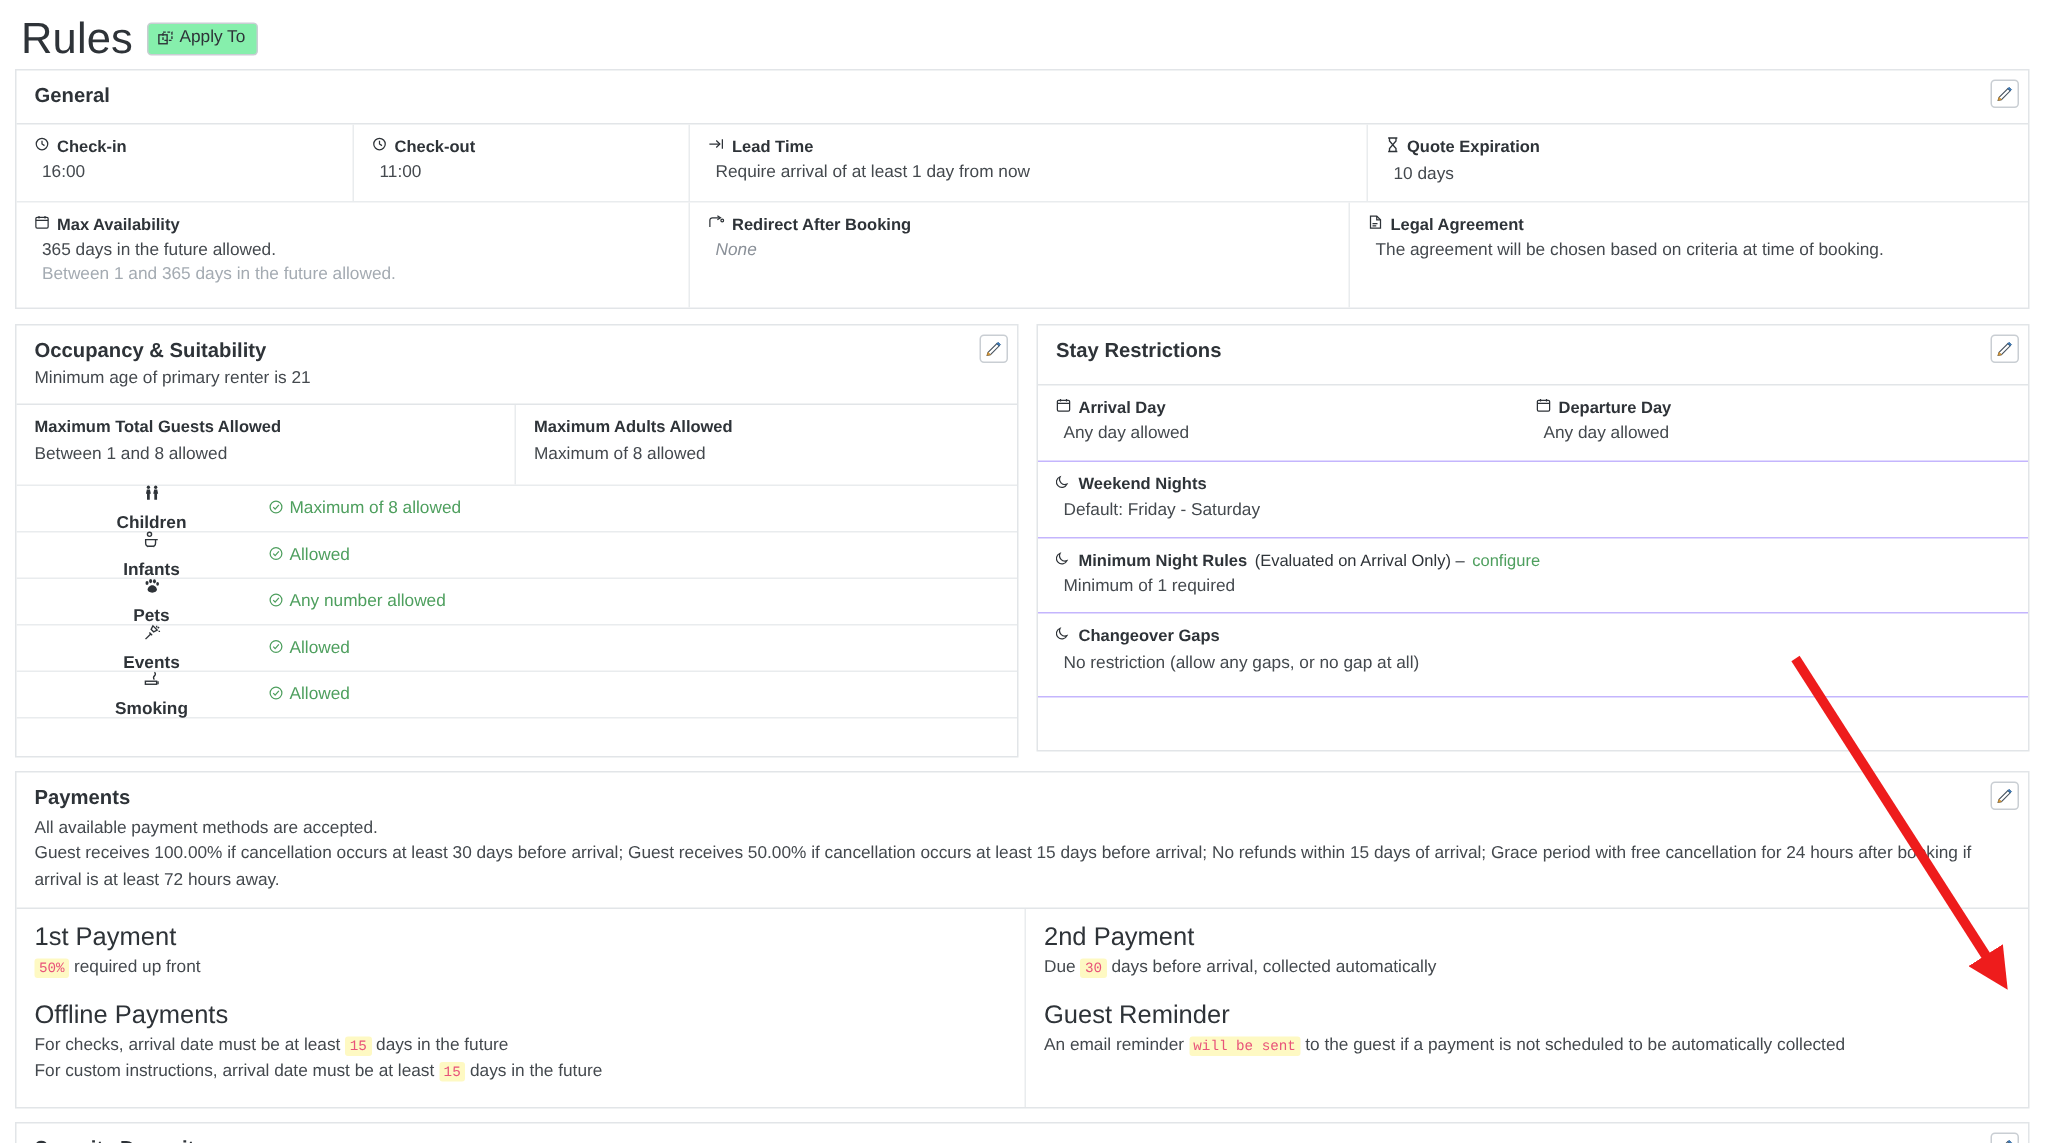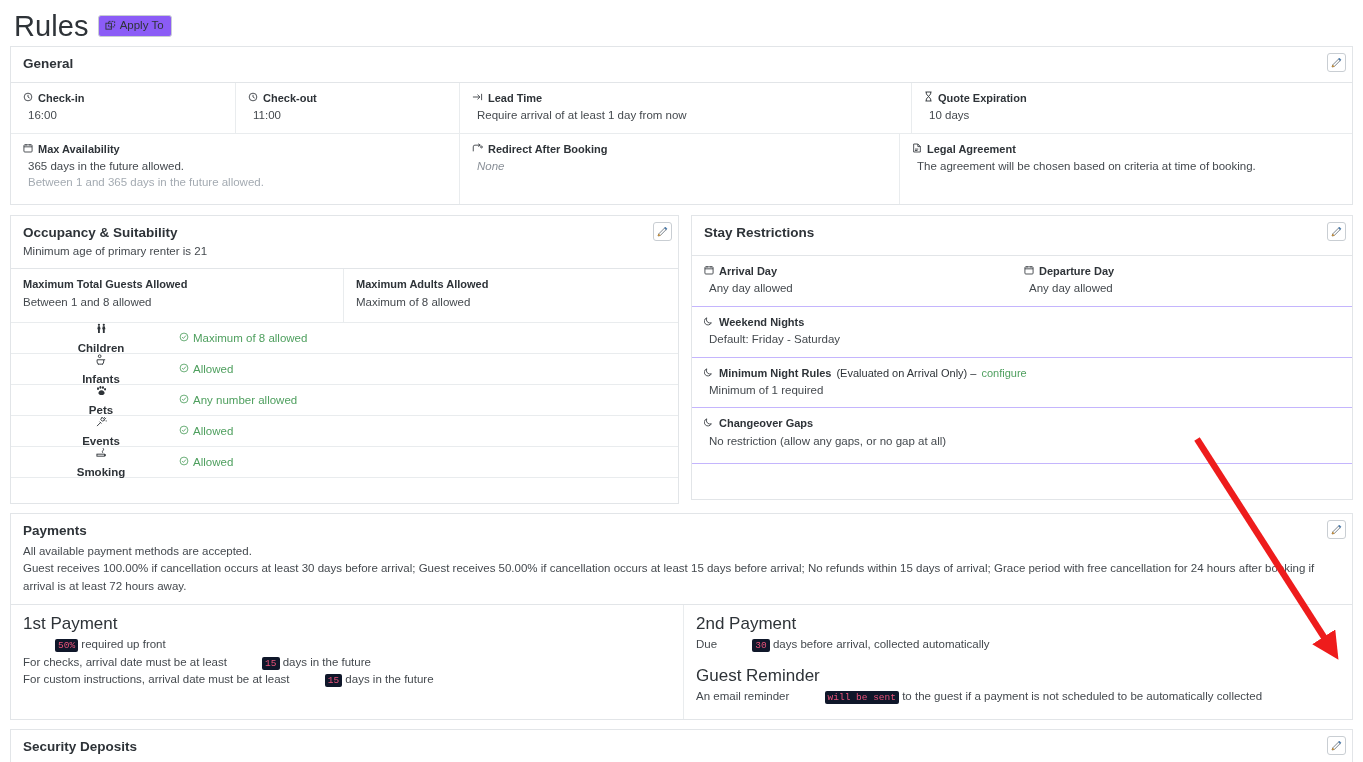--- a/index.html
+++ b/index.html
@@ -18,21 +18,21 @@
     display: flex; align-items: center; gap: 9px;
     padding: 6px 0 0 14px; height: 46px;
   }
   .page-title {
     font-size: 29px; font-weight: 400; color: #2e3338;
     letter-spacing: .1px; line-height: 1;
   }
   .apply-to-btn {
     display: inline-flex; align-items: center; gap: 4px;
     border: 1px solid #c9ced3; border-radius: 3px;
-    background: #8b5cf6; padding: 3px 7px 4px 6px;
+    background: #86efac; padding: 3px 7px 4px 6px;
     font-size: 11.5px; color: #2e3338; cursor: pointer;
     line-height: 1.1;
   }
   .apply-to-btn svg { display:block; }
 
   
   .panel {
     border: 1px solid #e2e5e8;
     background: #fff;
     position: relative;
@@ -103,22 +103,22 @@
   .pay-head { padding: 9px 12px 9px 12px; border-bottom: 1px solid #e2e5e8; }
   .pay-line { font-size: 11.5px; color: #44494e; line-height: 1.5; }
   .pay-cols { display: flex; }
   .pay-col { padding: 9px 12px 14px 12px; border-right: 1px solid #e9ecee; }
   .pay-col:last-child { border-right: none; }
   .sub-h { font-size: 17px; font-weight: normal; color: #2e3338; margin-bottom: 2px; }
   .sub-h.mt { margin-top: 12px; }
   .txt { font-size: 11.5px; color: #44494e; line-height: 1.55; }
   .badge {
     font-family: "Liberation Mono", "DejaVu Sans Mono", monospace;
-    font-size: 9.5px; color: #e8537a; background: #0f172a;
-    padding: 1px 3px; border-radius: 2px; white-space: nowrap; margin-left: 32px;
+    font-size: 9.5px; color: #e8537a; background: #fef9c3;
+    padding: 1px 3px; border-radius: 2px; white-space: nowrap;
   }
 
   
   .sd-head { padding: 9px 12px 9px 12px; border-bottom: 1px solid #e2e5e8; }
 
   
   .arrow-overlay { position: absolute; left: 0; top: 0; width: 1363px; height: 762px; pointer-events: none; }
 </style>
 </head>
 <body>
@@ -481,20 +481,21 @@
       <div class="pay-line">Guest receives 100.00% if cancellation occurs at least 30 days before arrival; Guest receives 50.00% if cancellation occurs at least 15 days before arrival; No refunds within 15 days of arrival; Grace period with free cancellation for 24 hours after booking if arrival is at least 72 hours away.</div>
     </div>
 
     <div class="pay-cols">
       <div class="pay-col" style="width:673px;">
         <div class="sub-h">1st Payment</div>
         <div class="txt">
           <span class="badge">50%</span>
           <span>required up front</span>
         </div>
+        <div class="sub-h mt">Offline Payments</div>
         <div class="txt">
           <span>For checks, arrival date must be at least</span>
           <span class="badge">15</span>
           <span>days in the future</span>
         </div>
         <div class="txt">
           <span>For custom instructions, arrival date must be at least</span>
           <span class="badge">15</span>
           <span>days in the future</span>
         </div>

